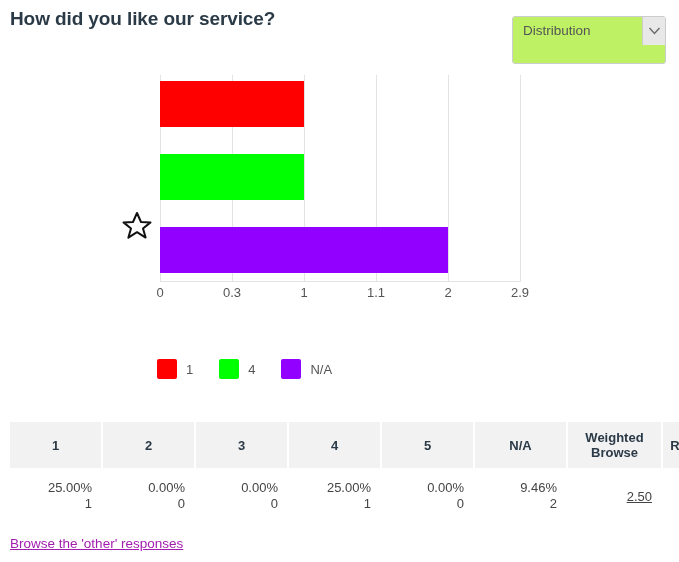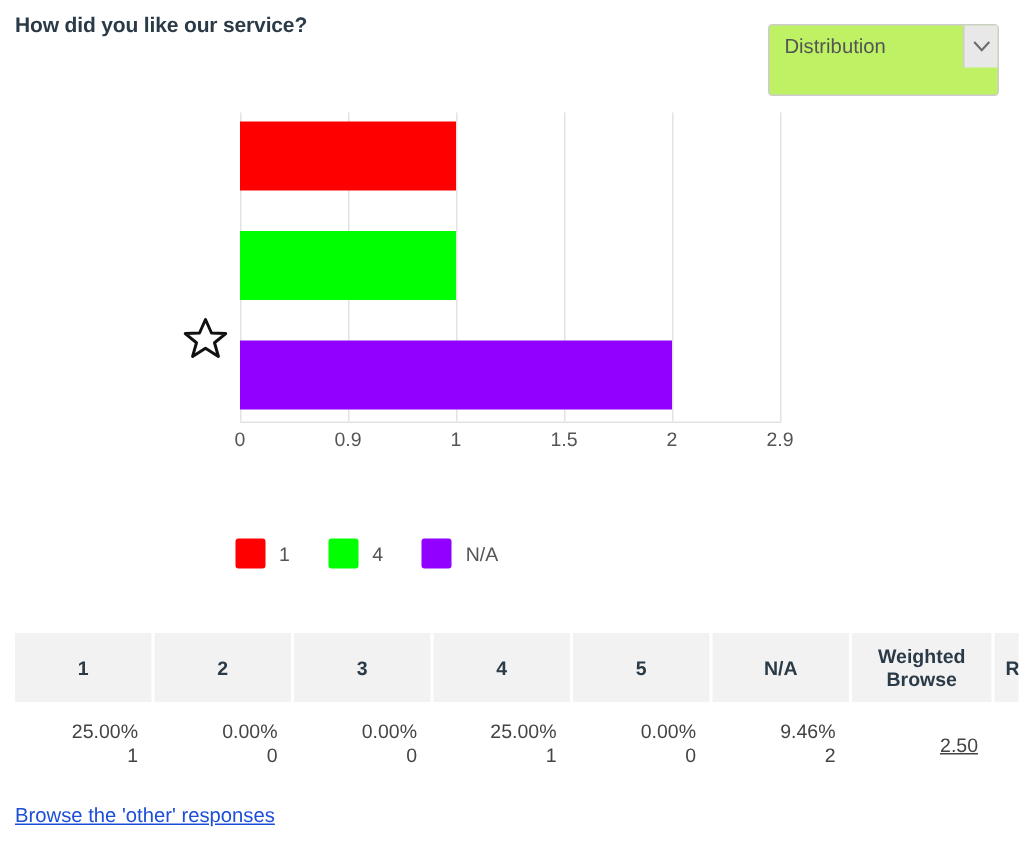--- a/index.html
+++ b/index.html
@@ -20,21 +20,21 @@
   .header {
     position: absolute;
     left: 0; top: 0;
     width: 679px;
     height: 44px;
   }
   .question-title {
     position: absolute;
     left: 10px;
     top: 8px;
-    font-size: 14px;
+    font-size: 19px;
     font-weight: bold;
     color: #2b3a47;
     letter-spacing: -0.1px;
     white-space: nowrap;
   }
   .view-select {
     position: absolute;
     left: 512px;
     top: 16px;
     width: 154px;
@@ -181,21 +181,21 @@
   .cell-pct { display: block; line-height: 1.25; }
   .cell-cnt { display: block; line-height: 1.25; }
   .cell-single { display: block; text-decoration: underline; }
 
   
   .browse-link {
     position: absolute;
     left: 10px;
     top: 536px;
     font-size: 13.5px;
-    color: #1d4ed8;
+    color: #a21caf;
     text-decoration: underline;
     cursor: pointer;
     white-space: nowrap;
   }
 </style>
 </head>
 <body>
 
 <div class="header">
   <div class="question-title">How did you like our service?</div>
@@ -221,23 +221,23 @@
     <div class="gridline" style="left:360px"></div>
 
     <div class="bar bar-red" style="left:0px; width:144px;"></div>
     <div class="bar bar-green" style="left:0px; width:144px;"></div>
     <div class="bar bar-purple" style="left:0px; width:288px;"></div>
   </div>
 
   <div class="axis-baseline"></div>
 
   <div class="tick-label" style="left:140px">0</div>
-  <div class="tick-label" style="left:212px">0.9</div>
+  <div class="tick-label" style="left:212px">0.3</div>
   <div class="tick-label" style="left:284px">1</div>
-  <div class="tick-label" style="left:356px">1.5</div>
+  <div class="tick-label" style="left:356px">1.1</div>
   <div class="tick-label" style="left:428px">2</div>
   <div class="tick-label" style="left:500px">2.9</div>
 
   <div class="star-icon">
     <svg width="32" height="32" viewBox="0 0 32 32">
       <path d="M16 4 L20 13 L29.5 13.4 L22 19.5 L24.6 28.6 L16 23.2 L7.4 28.6 L10 19.5 L2.5 13.4 L12 13 Z" fill="#ffffff" stroke="#111111" stroke-width="2" stroke-linejoin="round"></path>
     </svg>
   </div>
 </div>
 

